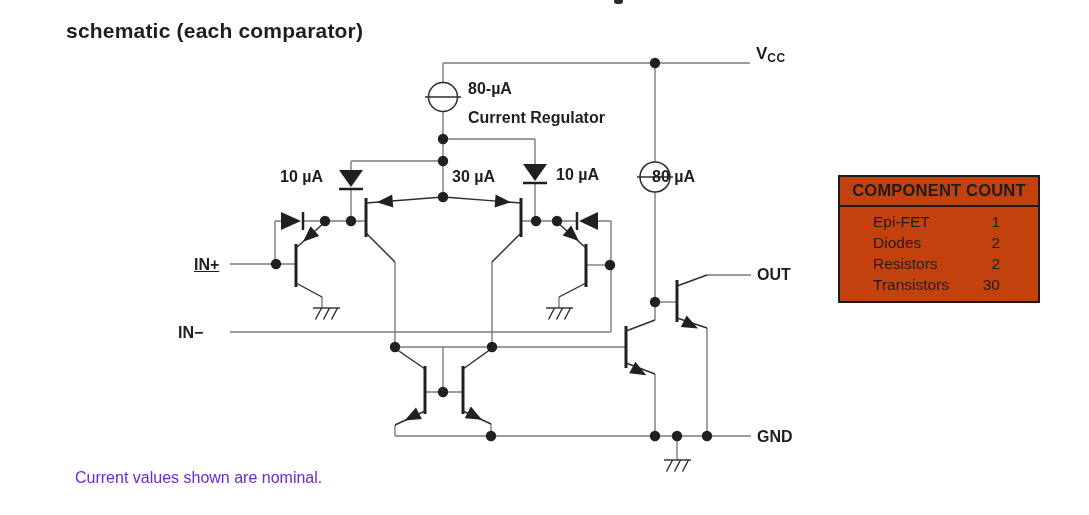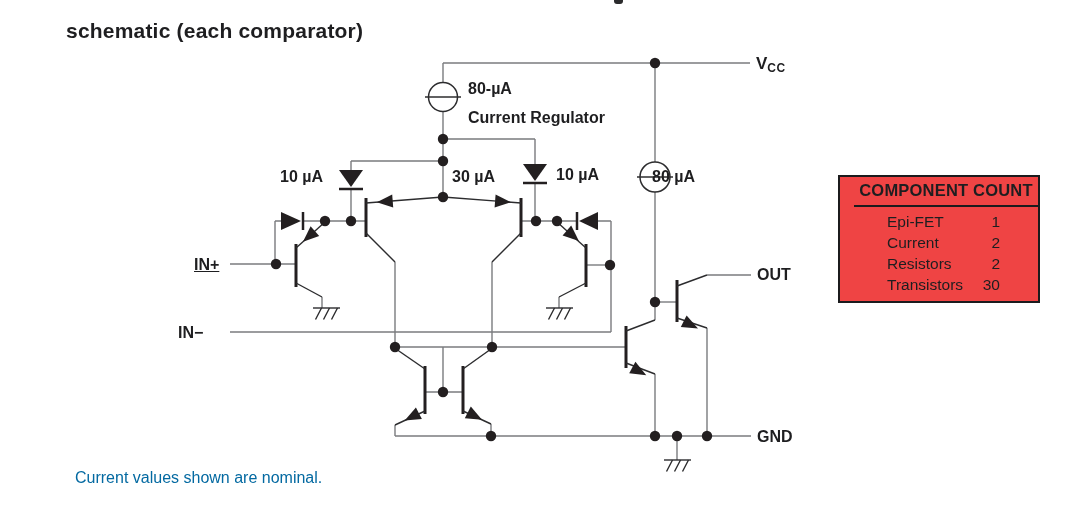--- a/index.html
+++ b/index.html
@@ -3,39 +3,39 @@
 <meta charset="utf-8">
 <style>
   html,body{margin:0;padding:0;background:#ffffff;}
   .page{
     position:relative;width:1089px;height:515px;background:#ffffff;
     font-family:"Liberation Sans", sans-serif;color:#1e1e20;overflow:hidden;
   }
   .page svg{position:absolute;left:0;top:0;}
   .lbl{position:absolute;white-space:nowrap;color:#1e1e20;}
   .title{left:66px;top:19px;font-size:21px;font-weight:bold;letter-spacing:0.2px;}
-  .note{left:75px;top:469px;font-size:16px;font-weight:normal;color:#0369a1;}
+  .note{left:75px;top:469px;font-size:16px;font-weight:normal;color:#6d28d9;}
   .b16{font-size:16px;font-weight:bold;}
   .reg-value{left:468px;top:80px;}
   .reg-name{left:468px;top:100px;margin-top:9px;}
   .cur-left{left:280px;top:168px;}
   .cur-center{left:452px;top:168px;}
   .cur-right{left:556px;top:166px;}
   .cur-out{left:652px;top:168px;}
-  .t-vcc{left:756px;top:54px;font-size:17px;font-weight:bold;}
+  .t-vcc{left:756px;top:44px;font-size:17px;font-weight:bold;}
   .t-vcc .sub{font-size:12px;position:relative;top:3px;letter-spacing:0.5px;}
   .t-out{left:757px;top:266px;}
   .t-gnd{left:757px;top:428px;}
   .t-inp{left:194px;top:256px;text-decoration:underline;}
   .t-inm{left:178px;top:324px;}
   .artifact{position:absolute;left:614px;top:0;width:9px;height:4px;background:#2b2b2d;border-radius:0 0 3px 3px;}
   
   .cc-table{
     position:absolute;left:838px;top:175px;width:202px;box-sizing:border-box;
-    border:2.5px solid #1b1b1d;background:#ef4444;padding-left:14px;
+    border:2.5px solid #1b1b1d;background:#c2410c;
   }
   .cc-header{
     font-size:16.5px;font-weight:bold;text-align:center;letter-spacing:0.2px;
     padding:4px 0 5px 0;border-bottom:2.5px solid #1b1b1d;
   }
   .cc-body{padding:4px 0 6px 0;}
   .cc-row{display:flex;font-size:15.5px;line-height:21px;align-items:center;}
   .cc-name{margin-left:33px;flex:1;}
   .cc-count{width:30px;text-align:right;margin-right:38px;}
   
@@ -229,21 +229,21 @@
   <div class="artifact"></div>
 
   <div class="cc-table">
     <div class="cc-header">COMPONENT COUNT</div>
     <div class="cc-body">
       <div class="cc-row">
         <span class="cc-name">Epi-FET</span>
         <span class="cc-count">1</span>
       </div>
       <div class="cc-row">
-        <span class="cc-name">Current</span>
+        <span class="cc-name">Diodes</span>
         <span class="cc-count">2</span>
       </div>
       <div class="cc-row">
         <span class="cc-name">Resistors</span>
         <span class="cc-count">2</span>
       </div>
       <div class="cc-row">
         <span class="cc-name">Transistors</span>
         <span class="cc-count">30</span>
       </div>

